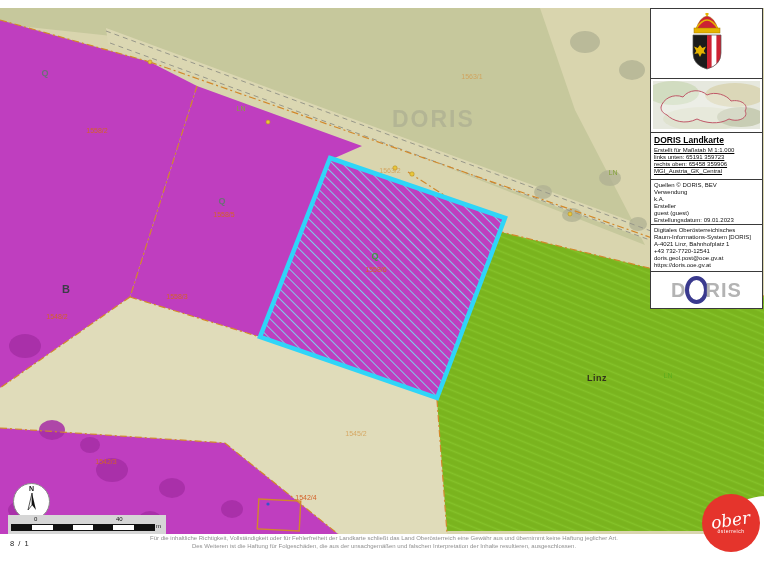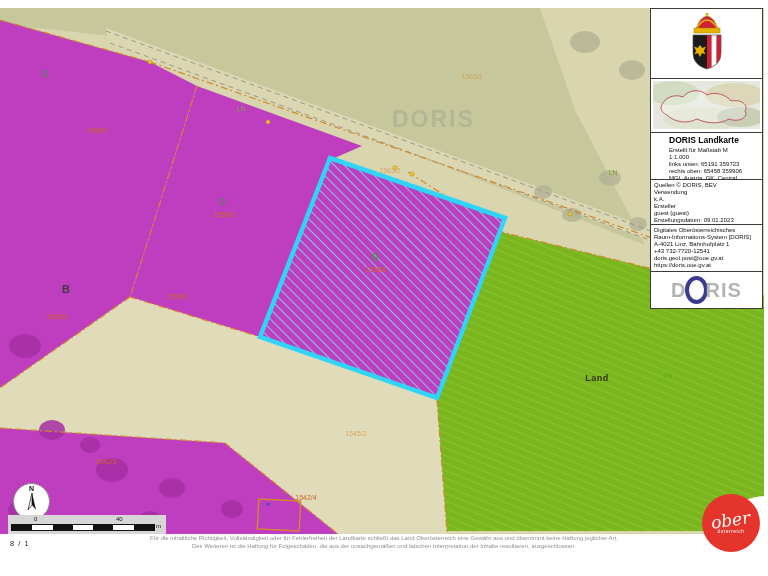--- a/index.html
+++ b/index.html
@@ -19,21 +19,21 @@
   .watermark{position:absolute;left:392px;top:106px;font-size:23px;font-weight:bold;
              color:#8f9086;opacity:.33;letter-spacing:2px;}
 
   
   #sidebar{position:absolute;left:650px;top:8px;width:113px;background:#fff;
            border:1px solid #3a3a3a;box-sizing:border-box;}
   .sb-sec{border-bottom:1px solid #3a3a3a;box-sizing:border-box;overflow:hidden;}
   .sb-sec:last-child{border-bottom:none;}
   .sb-arms{height:70px;display:flex;align-items:center;justify-content:center;}
   .sb-map{height:54px;padding:2px;}
-  .sb-info{height:47px;padding:2px 18px;}
+  .sb-info{height:47px;padding:2px 3px;text-decoration:underline;}
   .sb-src{height:45px;padding:2px 3px;}
   .sb-contact{height:47px;padding:2px 3px;}
   .sb-logo{height:36px;display:flex;align-items:center;justify-content:center;}
   .sb-title{font-size:8.5px;font-weight:bold;color:#000;margin-bottom:2px;}
   .sb-line{font-size:6px;line-height:7px;color:#111;}
   .doris-letter{font-size:20px;font-weight:bold;color:#b3b3b3;letter-spacing:1px;}
   .doris-ring{display:inline-block;width:15px;height:20px;border:4px solid #3a3a8e;
               border-radius:50%;margin:0 -2px;vertical-align:-4px;}
 
   
@@ -166,21 +166,21 @@
   <div class="map-label lbl-faint" style="left:472px;top:76px;">1563/1</div>
   <div class="map-label lbl-q" style="left:222px;top:201px;">Q</div>
   <div class="map-label lbl-orange" style="left:224px;top:214px;">1558/5</div>
   <div class="map-label lbl-faint" style="left:390px;top:170px;">1563/2</div>
   <div class="map-label lbl-ln" style="left:613px;top:172px;">LN</div>
   <div class="map-label lbl-b" style="left:66px;top:289px;">B</div>
   <div class="map-label lbl-orange" style="left:177px;top:296px;">1558/3</div>
   <div class="map-label lbl-orange" style="left:57px;top:316px;">1548/2</div>
   <div class="map-label lbl-q-green" style="left:375px;top:256px;">Q</div>
   <div class="map-label lbl-orange" style="left:376px;top:269px;">1558/6</div>
-  <div class="map-label lbl-trgt" style="left:597px;top:378px;">Land</div>
+  <div class="map-label lbl-trgt" style="left:597px;top:378px;">Linz</div>
   <div class="map-label lbl-ln-green" style="left:668px;top:375px;">LN</div>
   <div class="map-label lbl-faint" style="left:356px;top:433px;">1545/2</div>
   <div class="map-label lbl-orange" style="left:106px;top:461px;">1542/3</div>
   <div class="map-label lbl-orange" style="left:306px;top:497px;">1542/4</div>
 
   <div id="sidebar">
 
     <div class="sb-sec sb-arms">
       <svg width="54" height="62" viewBox="0 0 54 62">
         <defs>

